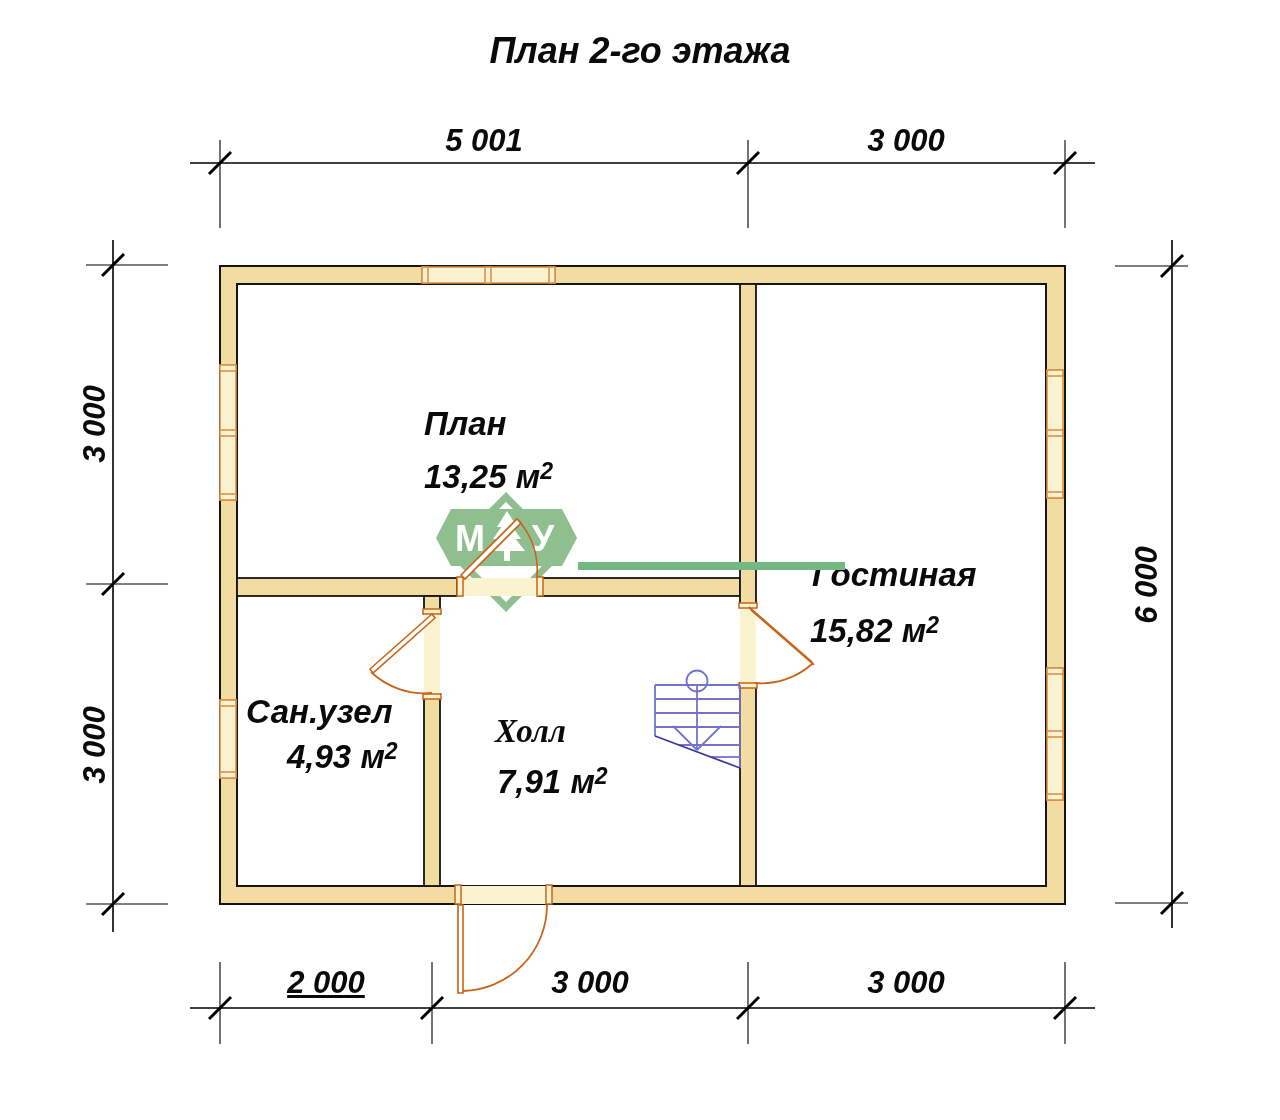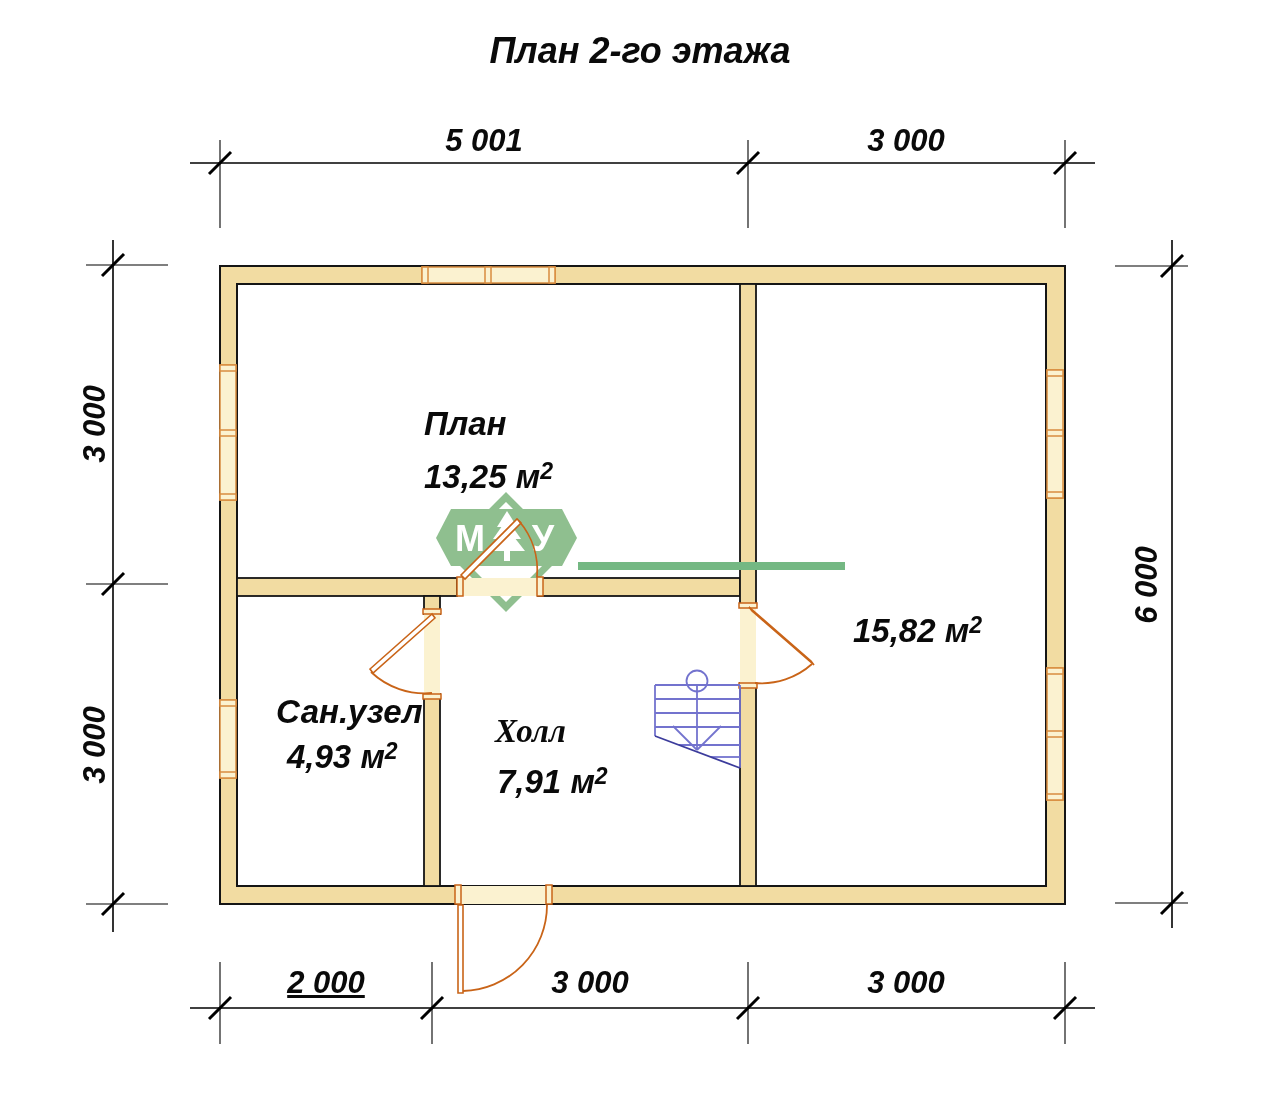--- a/index.html
+++ b/index.html
@@ -197,23 +197,24 @@
   <div class="txt dimtxt" style="left:490px;top:965px;">3 000</div>
   <div class="txt dimtxt" style="left:806px;top:965px;">3 000</div>
 
   <div class="txt dimtxt vdim" style="left:-5px;top:404px;">3 000</div>
   <div class="txt dimtxt vdim" style="left:-5px;top:725px;">3 000</div>
   <div class="txt dimtxt vdim" style="left:1047px;top:565px;">6 000</div>
 
   <div class="txt room-name" style="left:424px;top:405px;">План</div>
   <div class="txt room-area" style="left:424px;top:458px;"><span>13,25 м</span><span class="sup">2</span></div>
 
-  <div class="txt room-area" style="left:853px;top:612px;"><span>15,82 м</span><span class="sup">2</span></div>
-
-  <div class="txt room-name" style="left:246px;top:693px;margin-left:30px;">Сан.узел</div>
+  <div class="txt room-name" style="left:812px;top:556px;">Гостиная</div>
+  <div class="txt room-area" style="left:810px;top:612px;"><span>15,82 м</span><span class="sup">2</span></div>
+
+  <div class="txt room-name" style="left:246px;top:693px;">Сан.узел</div>
   <div class="txt room-area" style="left:287px;top:738px;"><span>4,93 м</span><span class="sup">2</span></div>
 
   <div class="txt room-name" style="left:495px;top:713px;font-family:Liberation Serif, serif;">Холл</div>
   <div class="txt room-area" style="left:497px;top:763px;"><span>7,91 м</span><span class="sup">2</span></div>
 
   <div class="brand-underline"></div>
 
 </div>
 
 </body></html>

